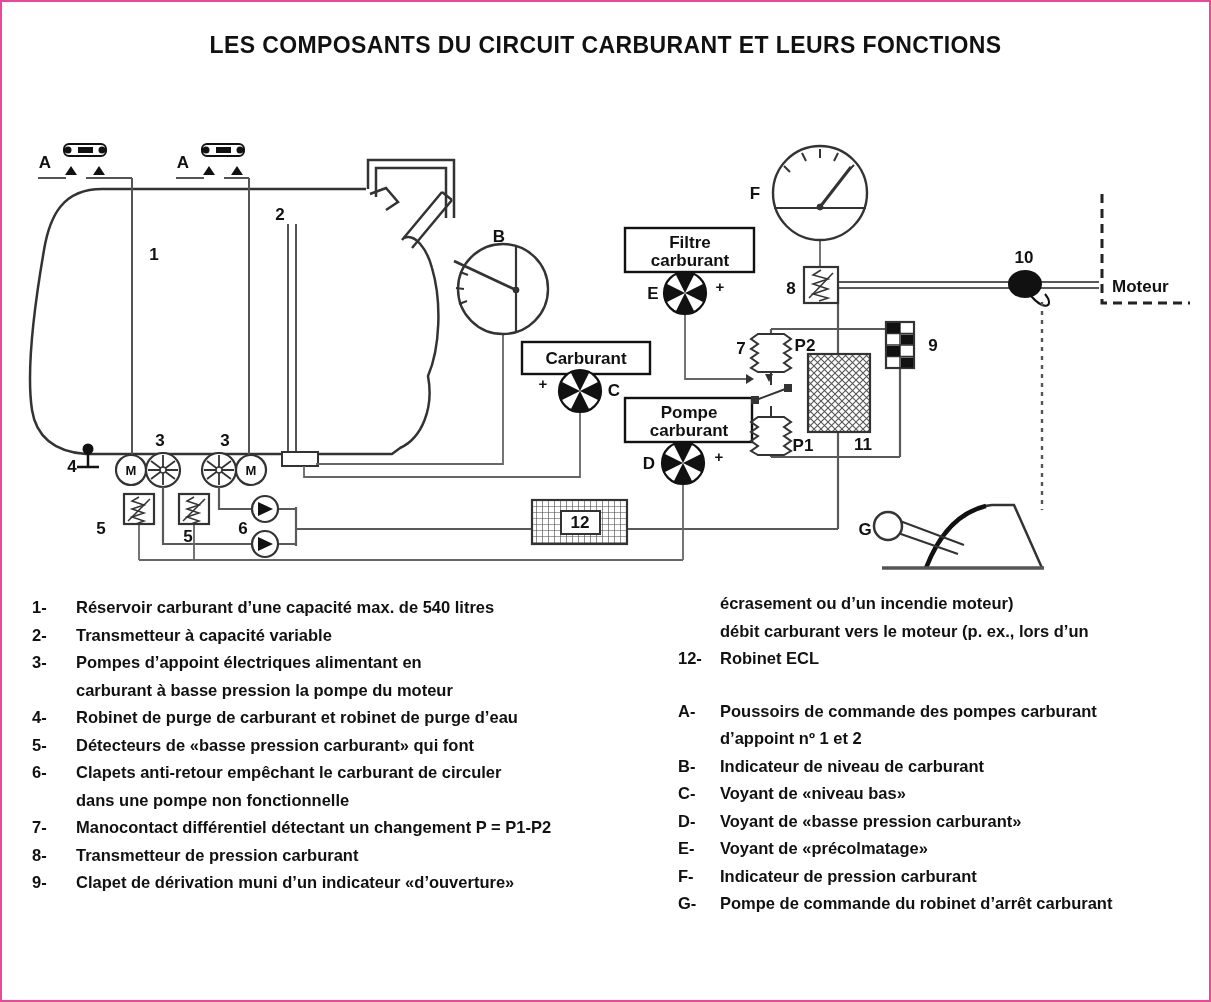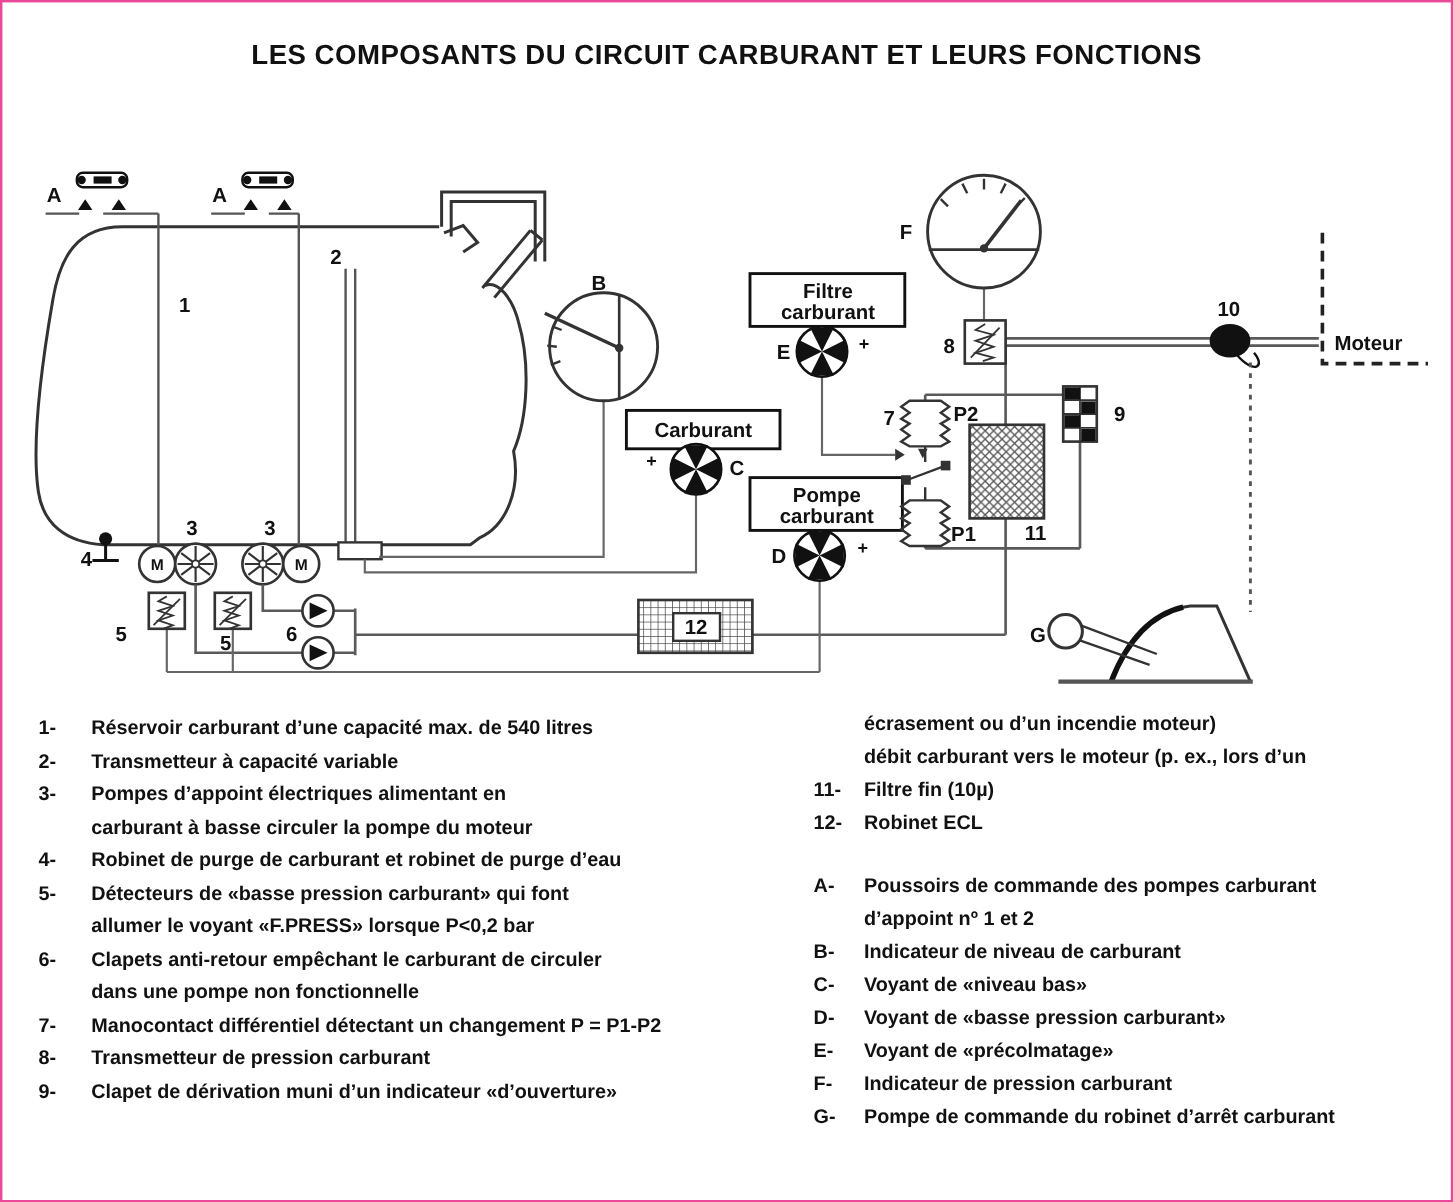--- a/index.html
+++ b/index.html
@@ -250,35 +250,31 @@
     <div class="lg-row">
         <span class="lg-num">2-</span>
         <span class="lg-text">Transmetteur à capacité variable</span>
       </div>
     <div class="lg-row">
         <span class="lg-num">3-</span>
         <span class="lg-text">Pompes d’appoint électriques alimentant en</span>
       </div>
     <div class="lg-row">
         <span class="lg-num"></span>
-        <span class="lg-text">carburant à basse circuler la pompe du moteur</span>
+        <span class="lg-text">carburant à basse pression la pompe du moteur</span>
       </div>
     <div class="lg-row">
         <span class="lg-num">4-</span>
         <span class="lg-text">Robinet de purge de carburant et robinet de purge d’eau</span>
       </div>
     <div class="lg-row">
         <span class="lg-num">5-</span>
         <span class="lg-text">Détecteurs de «basse pression carburant» qui font</span>
       </div>
     <div class="lg-row">
-        <span class="lg-num"></span>
-        <span class="lg-text">allumer le voyant «F.PRESS» lorsque P&lt;0,2 bar</span>
-      </div>
-    <div class="lg-row">
         <span class="lg-num">6-</span>
         <span class="lg-text">Clapets anti-retour empêchant le carburant de circuler</span>
       </div>
     <div class="lg-row">
         <span class="lg-num"></span>
         <span class="lg-text">dans une pompe non fonctionnelle</span>
       </div>
     <div class="lg-row">
         <span class="lg-num">7-</span>
         <span class="lg-text">Manocontact différentiel détectant un changement P = P1-P2</span>
@@ -294,24 +290,20 @@
   </div>
 
   <div id="legend-right" class="legend">
     <div class="lg-row">
         <span class="lg-num"></span>
         <span class="lg-text">écrasement ou d’un incendie moteur)</span>
       </div>
     <div class="lg-row">
         <span class="lg-num"></span>
         <span class="lg-text">débit carburant vers le moteur (p. ex., lors d’un</span>
-      </div>
-    <div class="lg-row">
-        <span class="lg-num">11-</span>
-        <span class="lg-text">Filtre fin (10µ)</span>
       </div>
     <div class="lg-row">
         <span class="lg-num">12-</span>
         <span class="lg-text">Robinet ECL</span>
       </div>
     <div class="lg-row gap">
         <span class="lg-num">A-</span>
         <span class="lg-text">Poussoirs de commande des pompes carburant</span>
       </div>
     <div class="lg-row">

